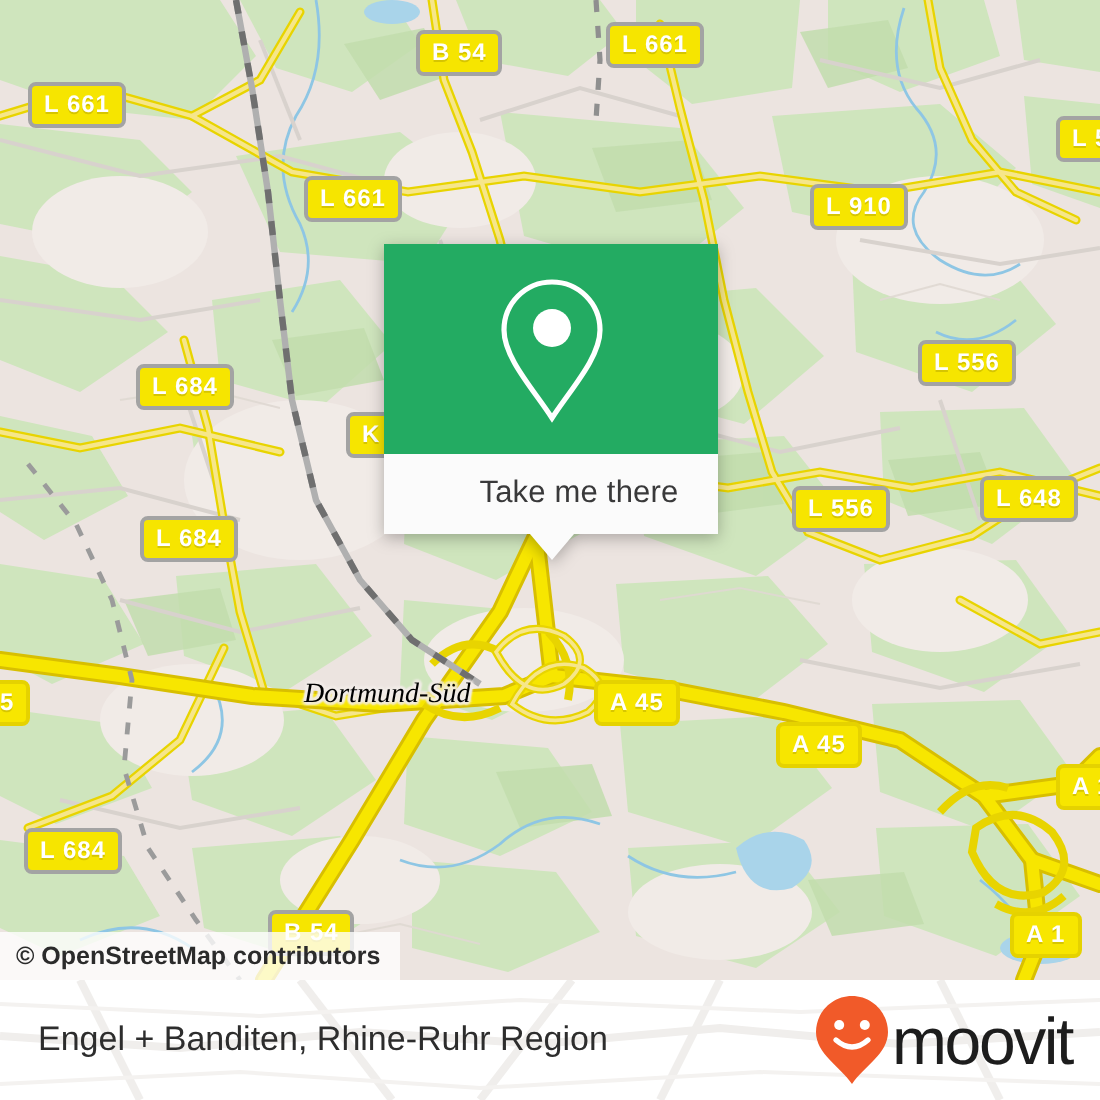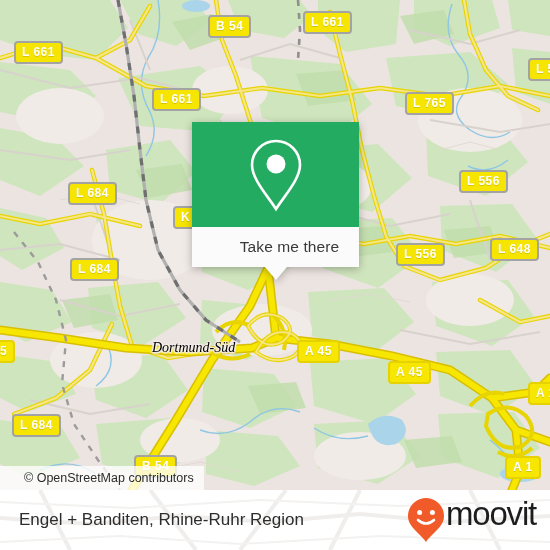--- a/index.html
+++ b/index.html
@@ -66,26 +66,27 @@
   }
 
   
   #attribution {
     position: absolute;
     left: 0;
     top: 466px;
     height: 24px;
     display: flex;
     align-items: center;
-    padding: 0 10px 0 24px;
+    padding: 0 10px 0 8px;
     background: rgba(255,255,255,0.78);
     color: #2b2b2b;
     font-size: 12.5px;
     white-space: nowrap;
     z-index: 40;
+    font-weight: bold;
   }
 
   
   #popup {
     position: absolute;
     left: 192px;
     top: 122px;
     width: 167px;
     z-index: 60;
     filter: drop-shadow(0 2px 4px rgba(0,0,0,0.28));
@@ -143,20 +144,21 @@
     color: #2d2d2d;
     white-space: nowrap;
     z-index: 3;
   }
   #logo {
     position: absolute;
     right: 14px;
     top: 50%;
     transform: translateY(-50%);
     display: flex;
+    align-items: center;
     z-index: 3;
   }
   #logo-pin { display: block; }
   #logo-text {
     font-size: 33px;
     letter-spacing: -1.2px;
     color: #1d1d1d;
     line-height: 1;
     margin-left: 1px;
     font-weight: normal;
@@ -353,21 +355,21 @@
         <path d="M330 300 L370 294 L410 302"></path>
         <path d="M160 470 L200 462 L240 472"></path>
       </g>
     </svg>
 
     <div id="shields">
         <div class="shield" style="left: 14px; top: 41px;">L 661</div>
         <div class="shield" style="left: 208px; top: 15px;">B 54</div>
         <div class="shield" style="left: 303px; top: 11px;">L 661</div>
         <div class="shield" style="left: 152px; top: 88px;">L 661</div>
-        <div class="shield" style="left: 405px; top: 92px;">L 765</div>
+        <div class="shield" style="left: 405px; top: 92px;">L 910</div>
         <div class="shield" style="left: 528px; top: 58px;">L 55</div>
         <div class="shield" style="left: 459px; top: 170px;">L 556</div>
         <div class="shield" style="left: 68px; top: 182px;">L 684</div>
         <div class="shield" style="left: 173px; top: 206px;">K</div>
         <div class="shield" style="left: 396px; top: 243px;">L 556</div>
         <div class="shield" style="left: 490px; top: 238px; text-align: center;">L 648</div>
         <div class="shield" style="left: 70px; top: 258px;">L 684</div>
         <div class="shield motorway" style="left: -8px; top: 340px;">5</div>
         <div class="shield motorway" style="left: 297px; top: 340px;">A 45</div>
         <div class="shield motorway" style="left: 388px; top: 361px;">A 45</div>

